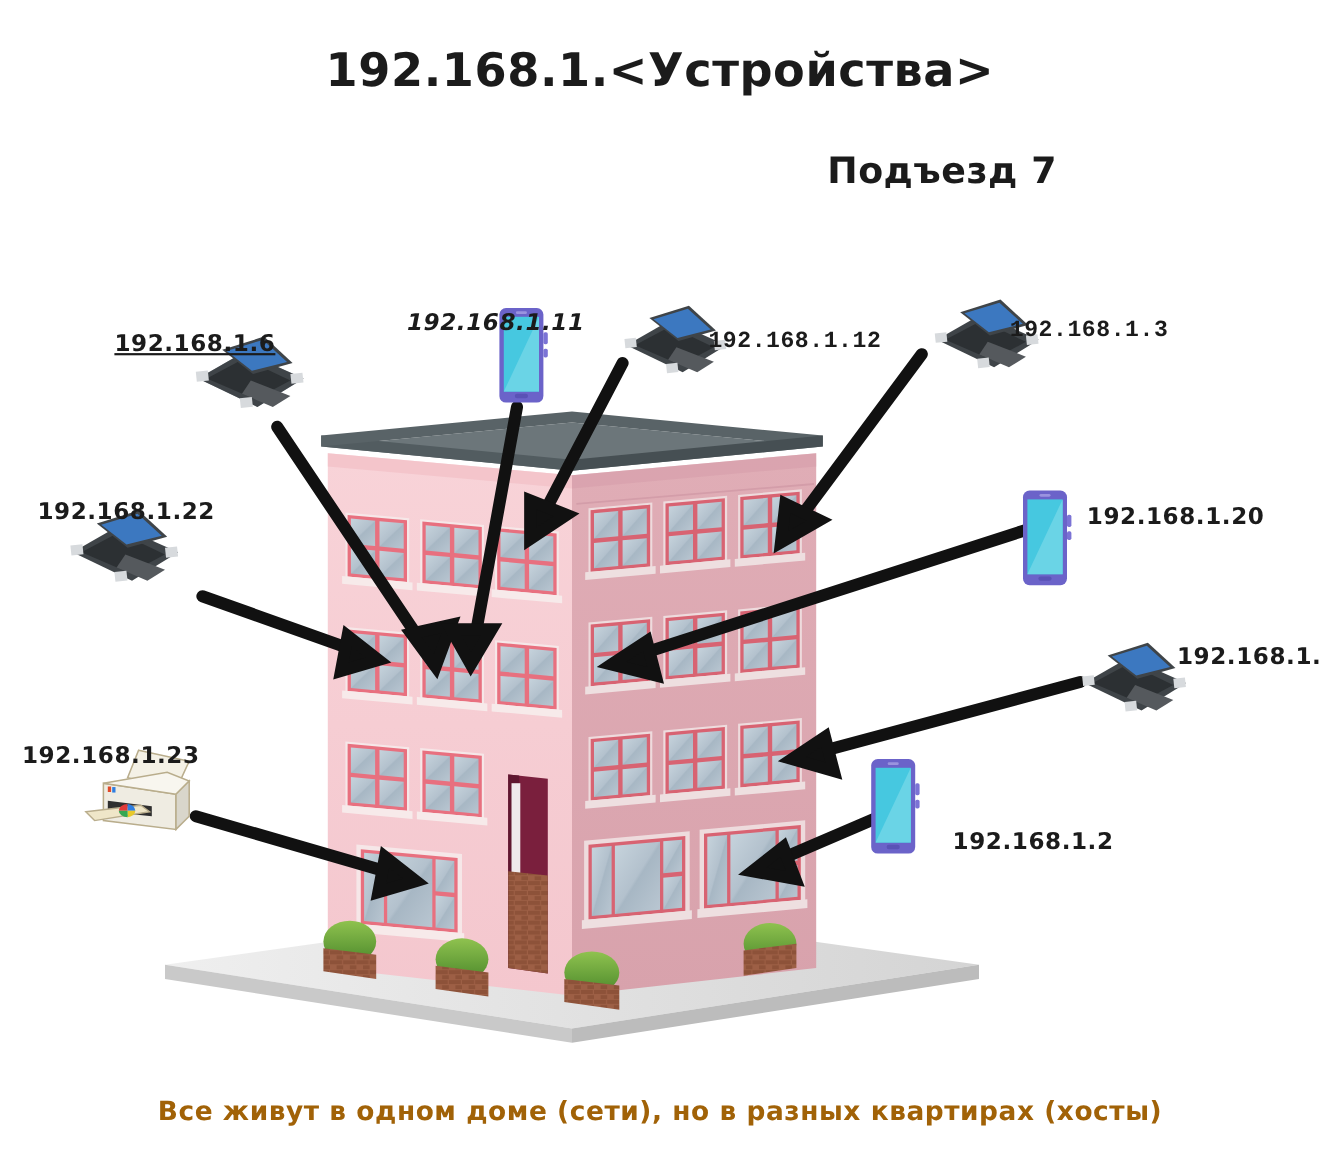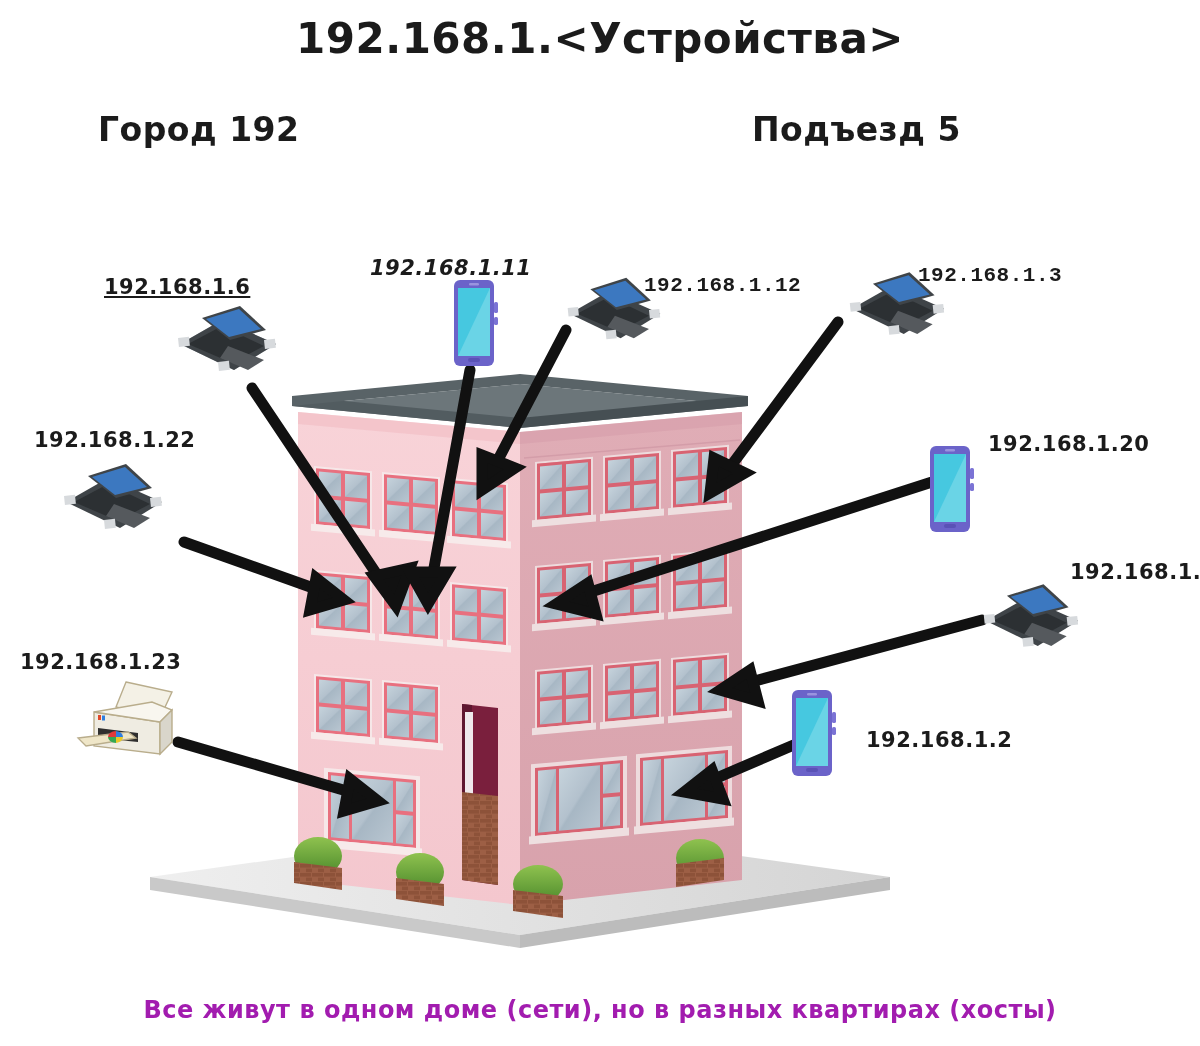--- a/index.html
+++ b/index.html
@@ -4,55 +4,54 @@
 <style>
   html,body{margin:0;padding:0;background:#ffffff;}
   body{
     width:1200px;height:1046px;position:relative;overflow:hidden;
     font-family:"DejaVu Sans","Liberation Sans",sans-serif;
     color:#1b1b1b;
   }
   #stage{position:absolute;inset:0;}
   svg.layer{position:absolute;left:0;top:0;width:1200px;height:1046px;}
 
-  .hand{font-family:"DejaVu Sans","Liberation Sans",sans-serif;font-weight:700;letter-spacing:.5px;}
+  .hand{font-family:"DejaVu Sans","Liberation Sans",sans-serif;font-weight:700;letter-spacing:.5px;margin-top:25px;}
 
   .title{
     position:absolute;left:0;right:0;top:14px;text-align:center;
     font-size:42px;font-weight:700;color:#1b1b1b;
   }
   .subrow{position:absolute;top:110px;left:0;right:0;height:50px;}
   .sub{
     position:absolute;font-size:33px;font-weight:700;color:#1b1b1b;white-space:nowrap;
   }
   .sub.s0{left:98px;top:0;}
   .sub.s1{left:452px;top:0;}
   .sub.s2{left:752px;top:0;}
 
   .caption{
     position:absolute;left:0;right:0;bottom:22px;text-align:center;
-    font-size:24px;font-weight:700;color:#a21caf;
+    font-size:24px;font-weight:700;color:#a16207;
   }
 
   .iplabel{
     position:absolute;font-size:21px;font-weight:700;color:#1b1b1b;white-space:nowrap;
   }
 
   .dev{position:absolute;}
 </style>
 </head>
 <body>
 
 <div id="stage">
 
   <div class="title hand">192.168.1.&lt;Устройства&gt;</div>
 
   <div class="subrow">
-    <div class="sub hand s0">Город 192</div>
-    <div class="sub hand s2">Подъезд 5</div>
+    <div class="sub hand s2">Подъезд 7</div>
   </div>
 
   <svg class="layer" viewBox="0 0 1200 1046">
     <defs>
       <linearGradient id="gGlass" x1="0" y1="0" x2="1" y2="1">
         <stop offset="0%" stop-color="#c6d3dc"></stop>
         <stop offset="48%" stop-color="#b3c1cd"></stop>
         <stop offset="52%" stop-color="#a7b7c4"></stop>
         <stop offset="100%" stop-color="#b9c6d1"></stop>
       </linearGradient>

